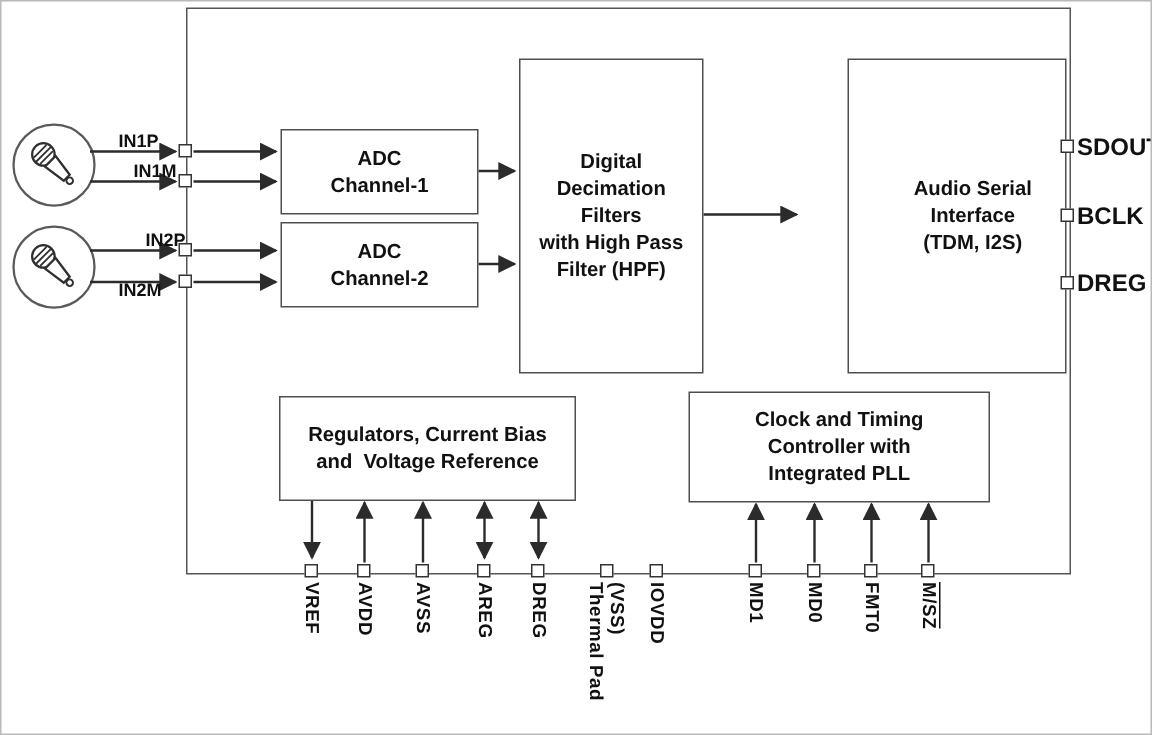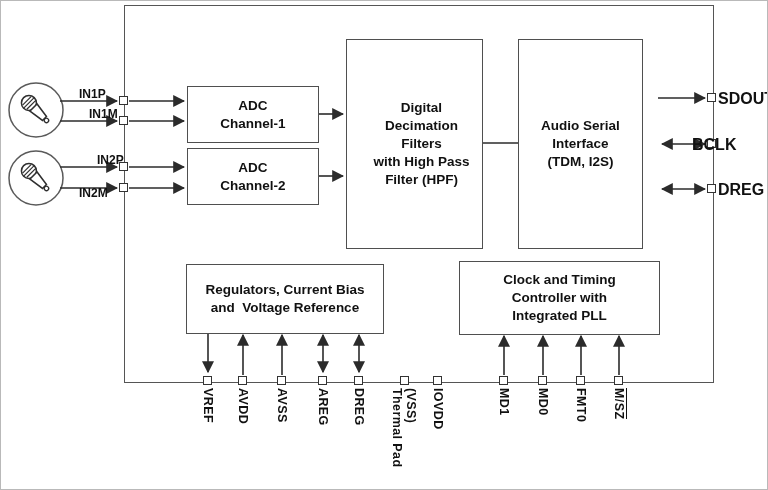--- a/index.html
+++ b/index.html
@@ -10,22 +10,22 @@
   }
   .chip{position:absolute;left:123px;top:4px;width:588px;height:376px;border:1.6px solid #555;background:transparent;}
   .block{
     position:absolute;border:1.7px solid #4f4f4f;background:#fff;
     display:flex;align-items:center;justify-content:center;text-align:center;
     font-weight:700;font-size:13.5px;line-height:1.32;
   }
   .block span{white-space:pre;}
   #blk-adc1{left:186px;top:85px;width:130px;height:55px;}
   #blk-adc2{left:186px;top:147px;width:130px;height:55px;}
-  #blk-filters{left:345px;top:38px;width:121px;height:208px;padding-left:14px;}
-  #blk-asi{left:517px;top:38px;width:123px;height:208px;}
+  #blk-filters{left:345px;top:38px;width:121px;height:208px;}
+  #blk-asi{left:564px;top:38px;width:123px;height:208px;padding-left:21px;}
   #blk-reg{left:185px;top:263px;width:196px;height:68px;}
   #blk-clk{left:458px;top:260px;width:199px;height:72px;}
   .wires{position:absolute;left:0;top:0;pointer-events:none;}
   .pin{position:absolute;width:9px;height:9px;box-sizing:border-box;background:#fff;border:1.5px solid #333;}
   .lbl{position:absolute;font-weight:700;font-size:12px;white-space:pre;}
   .lbl-r{font-size:16px;}
   .bpin{
     position:absolute;top:387px;writing-mode:vertical-lr;
     font-weight:700;font-size:12.5px;white-space:pre;letter-spacing:0.4px;
   }
@@ -145,21 +145,21 @@
   <div class="pin" style="left:537px;top:375px"></div>
   <div class="pin" style="left:575px;top:375px"></div>
   <div class="pin" style="left:613px;top:375px"></div>
 
   <div class="lbl" style="left:78px;top:86px">IN1P</div>
   <div class="lbl" style="left:88px;top:106px">IN1M</div>
   <div class="lbl" style="left:96px;top:152px">IN2P</div>
   <div class="lbl" style="left:78px;top:185px">IN2M</div>
 
   <div class="lbl lbl-r" style="left:717px;top:89px">SDOUT</div>
-  <div class="lbl lbl-r" style="left:691px;top:135px">BCLK</div>
+  <div class="lbl lbl-r" style="left:717px;top:135px">BCLK</div>
   <div class="lbl lbl-r" style="left:717px;top:180px">DREG</div>
 
   <div class="bpin" style="left:200px">VREF</div>
   <div class="bpin" style="left:235px">AVDD</div>
   <div class="bpin" style="left:274px">AVSS</div>
   <div class="bpin" style="left:315px">AREG</div>
   <div class="bpin" style="left:351px">DREG</div>
   <div class="bpin" style="left:389px">Thermal Pad
 (VSS)</div>
   <div class="bpin" style="left:430px">IOVDD</div>

